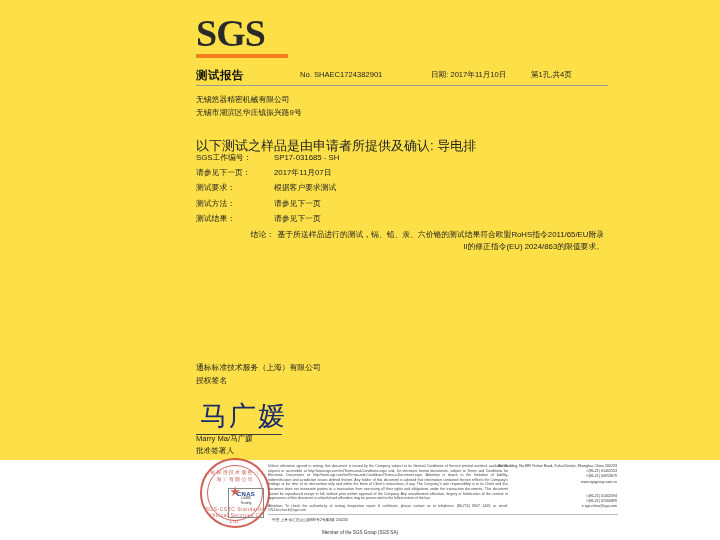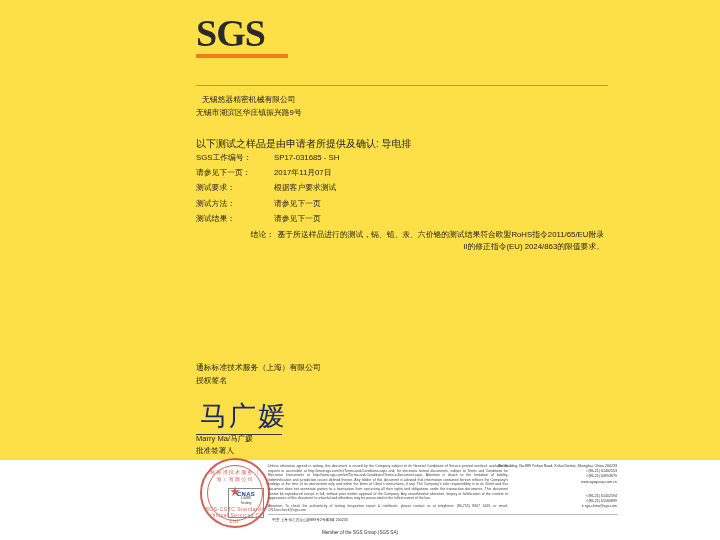--- a/index.html
+++ b/index.html
@@ -94,29 +94,28 @@
   }
 
   
   .company {
     position: absolute;
     left: 196px;
     top: 93px;
     font-size: 7.8px;
     line-height: 13px;
     color: #222;
-    text-align: center;
   }
 
   
   .intro {
     position: absolute;
     left: 196px;
     top: 137px;
-    font-size: 10px;
+    font-size: 13px;
     color: #222;
   }
 
   
   .fields {
     position: absolute;
     left: 196px;
     top: 152px;
     width: 420px;
   }
@@ -334,20 +333,26 @@
 </head>
 <body>
 
 <div class="page">
 
   <div class="logo-wrap">
     <div class="logo-text">SGS</div>
     <div class="logo-bar"></div>
   </div>
 
+  <div class="title-row">
+    <div class="doc-title">测试报告</div>
+    <div class="report-no">No. SHAEC1724382901</div>
+    <div class="report-date">日期: 2017年11月10日</div>
+    <div class="report-page">第1孔,共4页</div>
+  </div>
   <div class="hrule"></div>
 
   <div class="company">
     <div>无锡悠器精密机械有限公司</div>
     <div>无锡市湖滨区华庄镇振兴路9号</div>
   </div>
 
   <div class="intro">以下测试之样品是由申请者所提供及确认: 导电排</div>
 
   <div class="fields">

